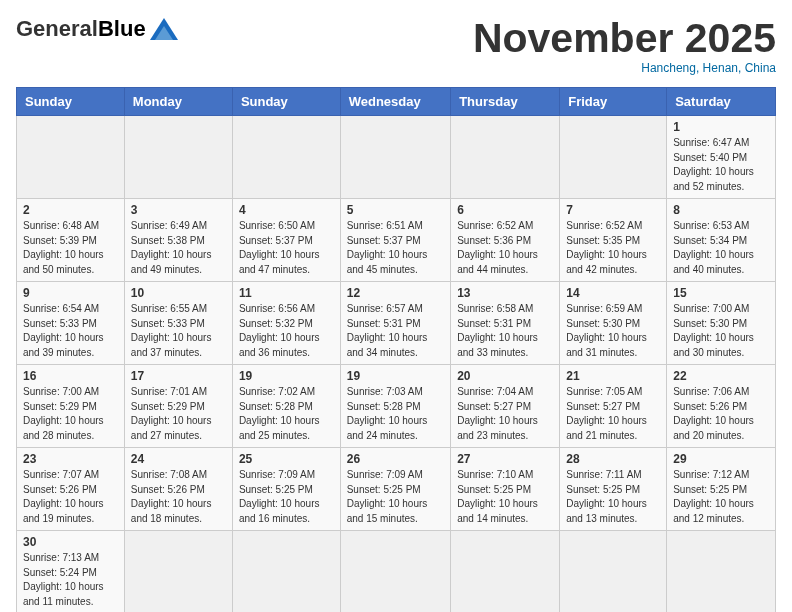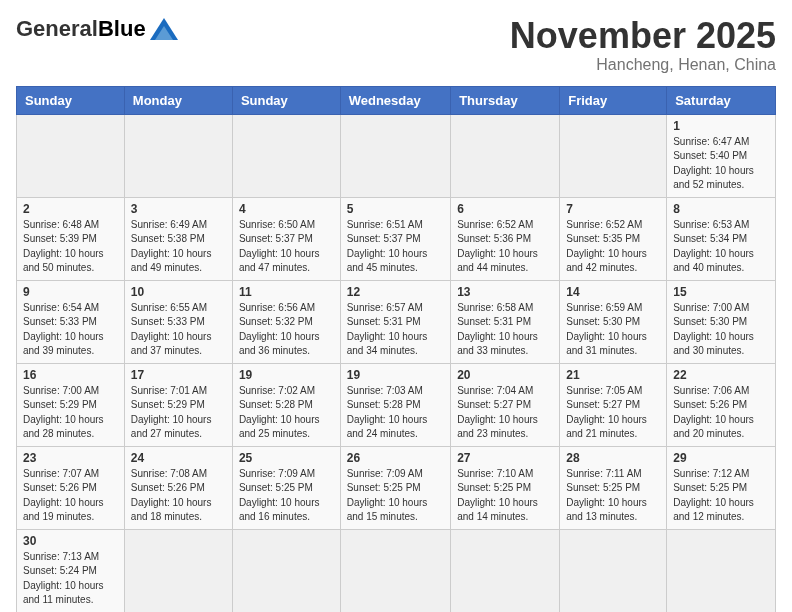--- a/index.html
+++ b/index.html
@@ -32,28 +32,28 @@
     .logo-blue { color: #000000; }
     .logo-icon {
       width: 28px;
       height: 22px;
       margin-left: 4px;
     }
     .title-block {
       text-align: right;
     }
     .month-title {
-      font-size: 36px;
+      font-size: 41px;
       font-weight: bold;
       color: #333;
       line-height: 1.1;
     }
     .location-title {
-      font-size: 16px;
-      color: #737373;
+      font-size: 12px;
+      color: #0369a1;
     }
     .calendar-table {
       width: 100%;
       border-collapse: collapse;
       border: 1px solid #a3a3a3;
     }
     .calendar-table th {
       background-color: #4472c4;
       color: #fff;
       text-align: left;

